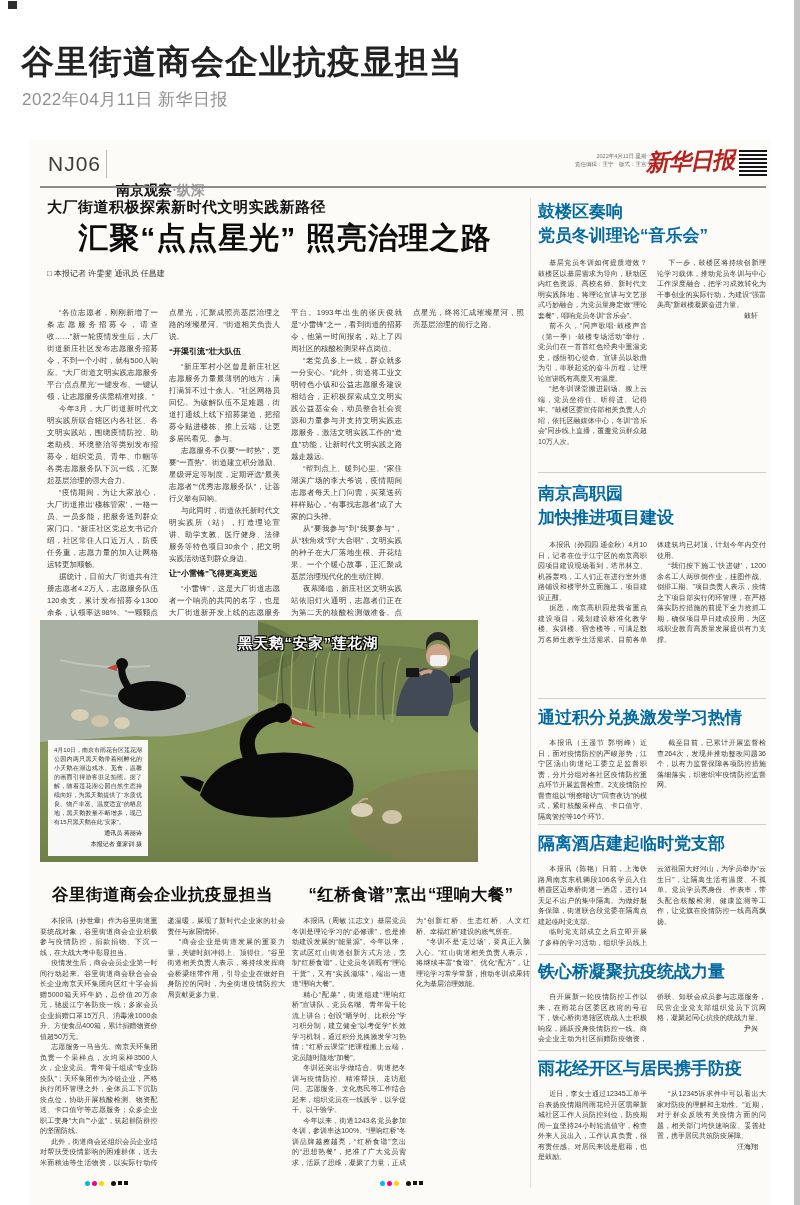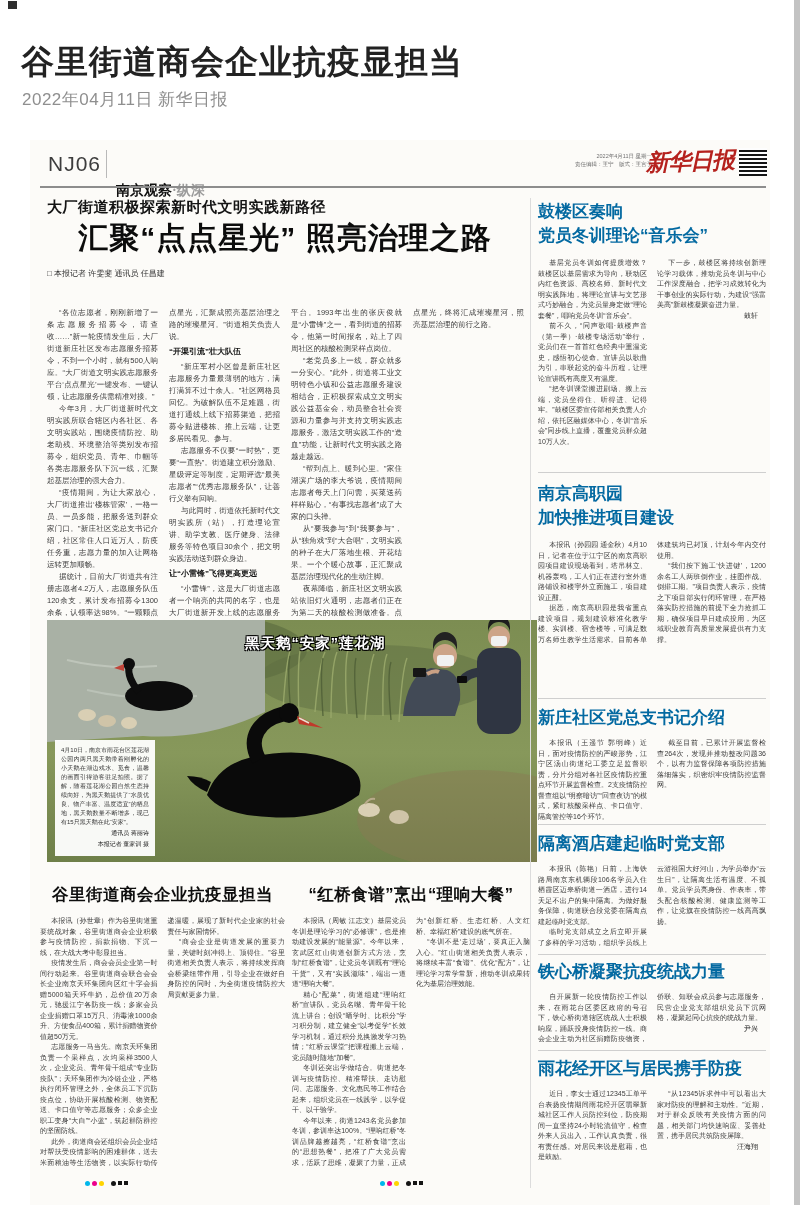--- a/index.html
+++ b/index.html
@@ -34,21 +34,21 @@
            font-weight:900;color:#0c0c0c;letter-spacing:1px;}
   .lead-byline{position:absolute;left:17px;top:128px;font-size:8px;color:#2f2f2f;}
   .colbody{text-align:justify;color:#3b3b3b;}
   .colbody p{margin:0;text-indent:1.6em;}
   .colbody p.subhead{text-indent:0;text-align:left;font-weight:800;color:#111;margin:3px 0;}
   .colbody p.sig{text-indent:0;text-align:right;padding-right:8px;color:#222;}
   .lead-body{position:absolute;left:17px;top:143px;width:477px;height:322px;
              column-count:4;column-gap:11px;column-fill:auto;font-size:7.5px;line-height:12px;overflow:hidden;margin-top:24px;}
   .lead-body p.subhead{font-size:8px;}
   
-  .photo{position:absolute;left:10px;top:480px;width:490px;height:242px;overflow:hidden;margin-left:7px;}
+  .photo{position:absolute;left:10px;top:480px;width:438px;height:242px;overflow:hidden;}
   .photo-title{position:absolute;left:198px;top:14px;font-size:14.5px;font-weight:800;color:#fff;
                letter-spacing:1px;text-shadow:1px 1px 0 #000,-1px 1px 0 #000,1px -1px 0 #000,-1px -1px 0 #000;}
   .photo-caption{position:absolute;left:8px;top:120px;width:100px;height:116px;background:rgba(255,255,255,.95);
                  padding:6px 6px 4px;font-size:6px;line-height:9px;color:#333;text-align:justify;}
   .photo-caption .cred{text-align:right;margin-top:2px;color:#222;}
   
   .story-bl{position:absolute;left:10px;top:744px;width:245px;}
   .story-br{position:absolute;left:262px;top:744px;width:238px;}
   .story-hl{font-size:16.5px;font-weight:800;color:#0e0e0e;text-align:center;letter-spacing:.5px;margin:0 0 10px;}
   .story-body{height:252px;column-count:2;column-gap:10px;column-fill:auto;
@@ -222,21 +222,21 @@
     <h3 class="rc-hl">加快推进项目建设</h3>
     <div class="rc-body colbody" style="margin-top:10px;height:118px">
         <p>本报讯（孙园园 通金秋）4月10日，记者在位于江宁区的南京高职园项目建设现场看到，塔吊林立、机器轰鸣，工人们正在进行室外道路铺设和楼宇外立面施工，项目建设正酣。</p>
         <p>据悉，南京高职园是我省重点建设项目，规划建设标准化教学楼、实训楼、宿舍楼等，可满足数万名师生教学生活需求。目前各单体建筑均已封顶，计划今年内交付使用。</p>
         <p>“我们按下施工‘快进键’，1200余名工人两班倒作业，挂图作战、倒排工期。”项目负责人表示，疫情之下项目部实行闭环管理，在严格落实防控措施的前提下全力抢抓工期，确保项目早日建成投用，为区域职业教育高质量发展提供有力支撑。</p>
       </div>
   </div>
   <div class="hdiv" style="top:558px"></div>
 
   <div class="rc" style="top:566px">
-    <h3 class="rc-hl">新庄社区党总支书记介绍</h3>
+    <h3 class="rc-hl">通过积分兑换激发学习热情</h3>
     <div class="rc-body colbody" style="margin-top:8px;height:86px">
         <p>本报讯（王遥节 郭明峰）近日，面对疫情防控的严峻形势，江宁区汤山街道纪工委立足监督职责，分片分组对各社区疫情防控重点环节开展监督检查。2支疫情防控督查组以“明察暗访”“回查夜访”的模式，紧盯核酸采样点、卡口值守、隔离管控等16个环节。</p>
         <p>截至目前，已累计开展监督检查264次，发现并推动整改问题36个，以有力监督保障各项防控措施落细落实，织密织牢疫情防控监督网。</p>
       </div>
   </div>
   <div class="hdiv" style="top:684px"></div>
 
   <div class="rc" style="top:692px">
     <h3 class="rc-hl">隔离酒店建起临时党支部</h3>
     <div class="rc-body colbody" style="margin-top:8px;height:90px">

